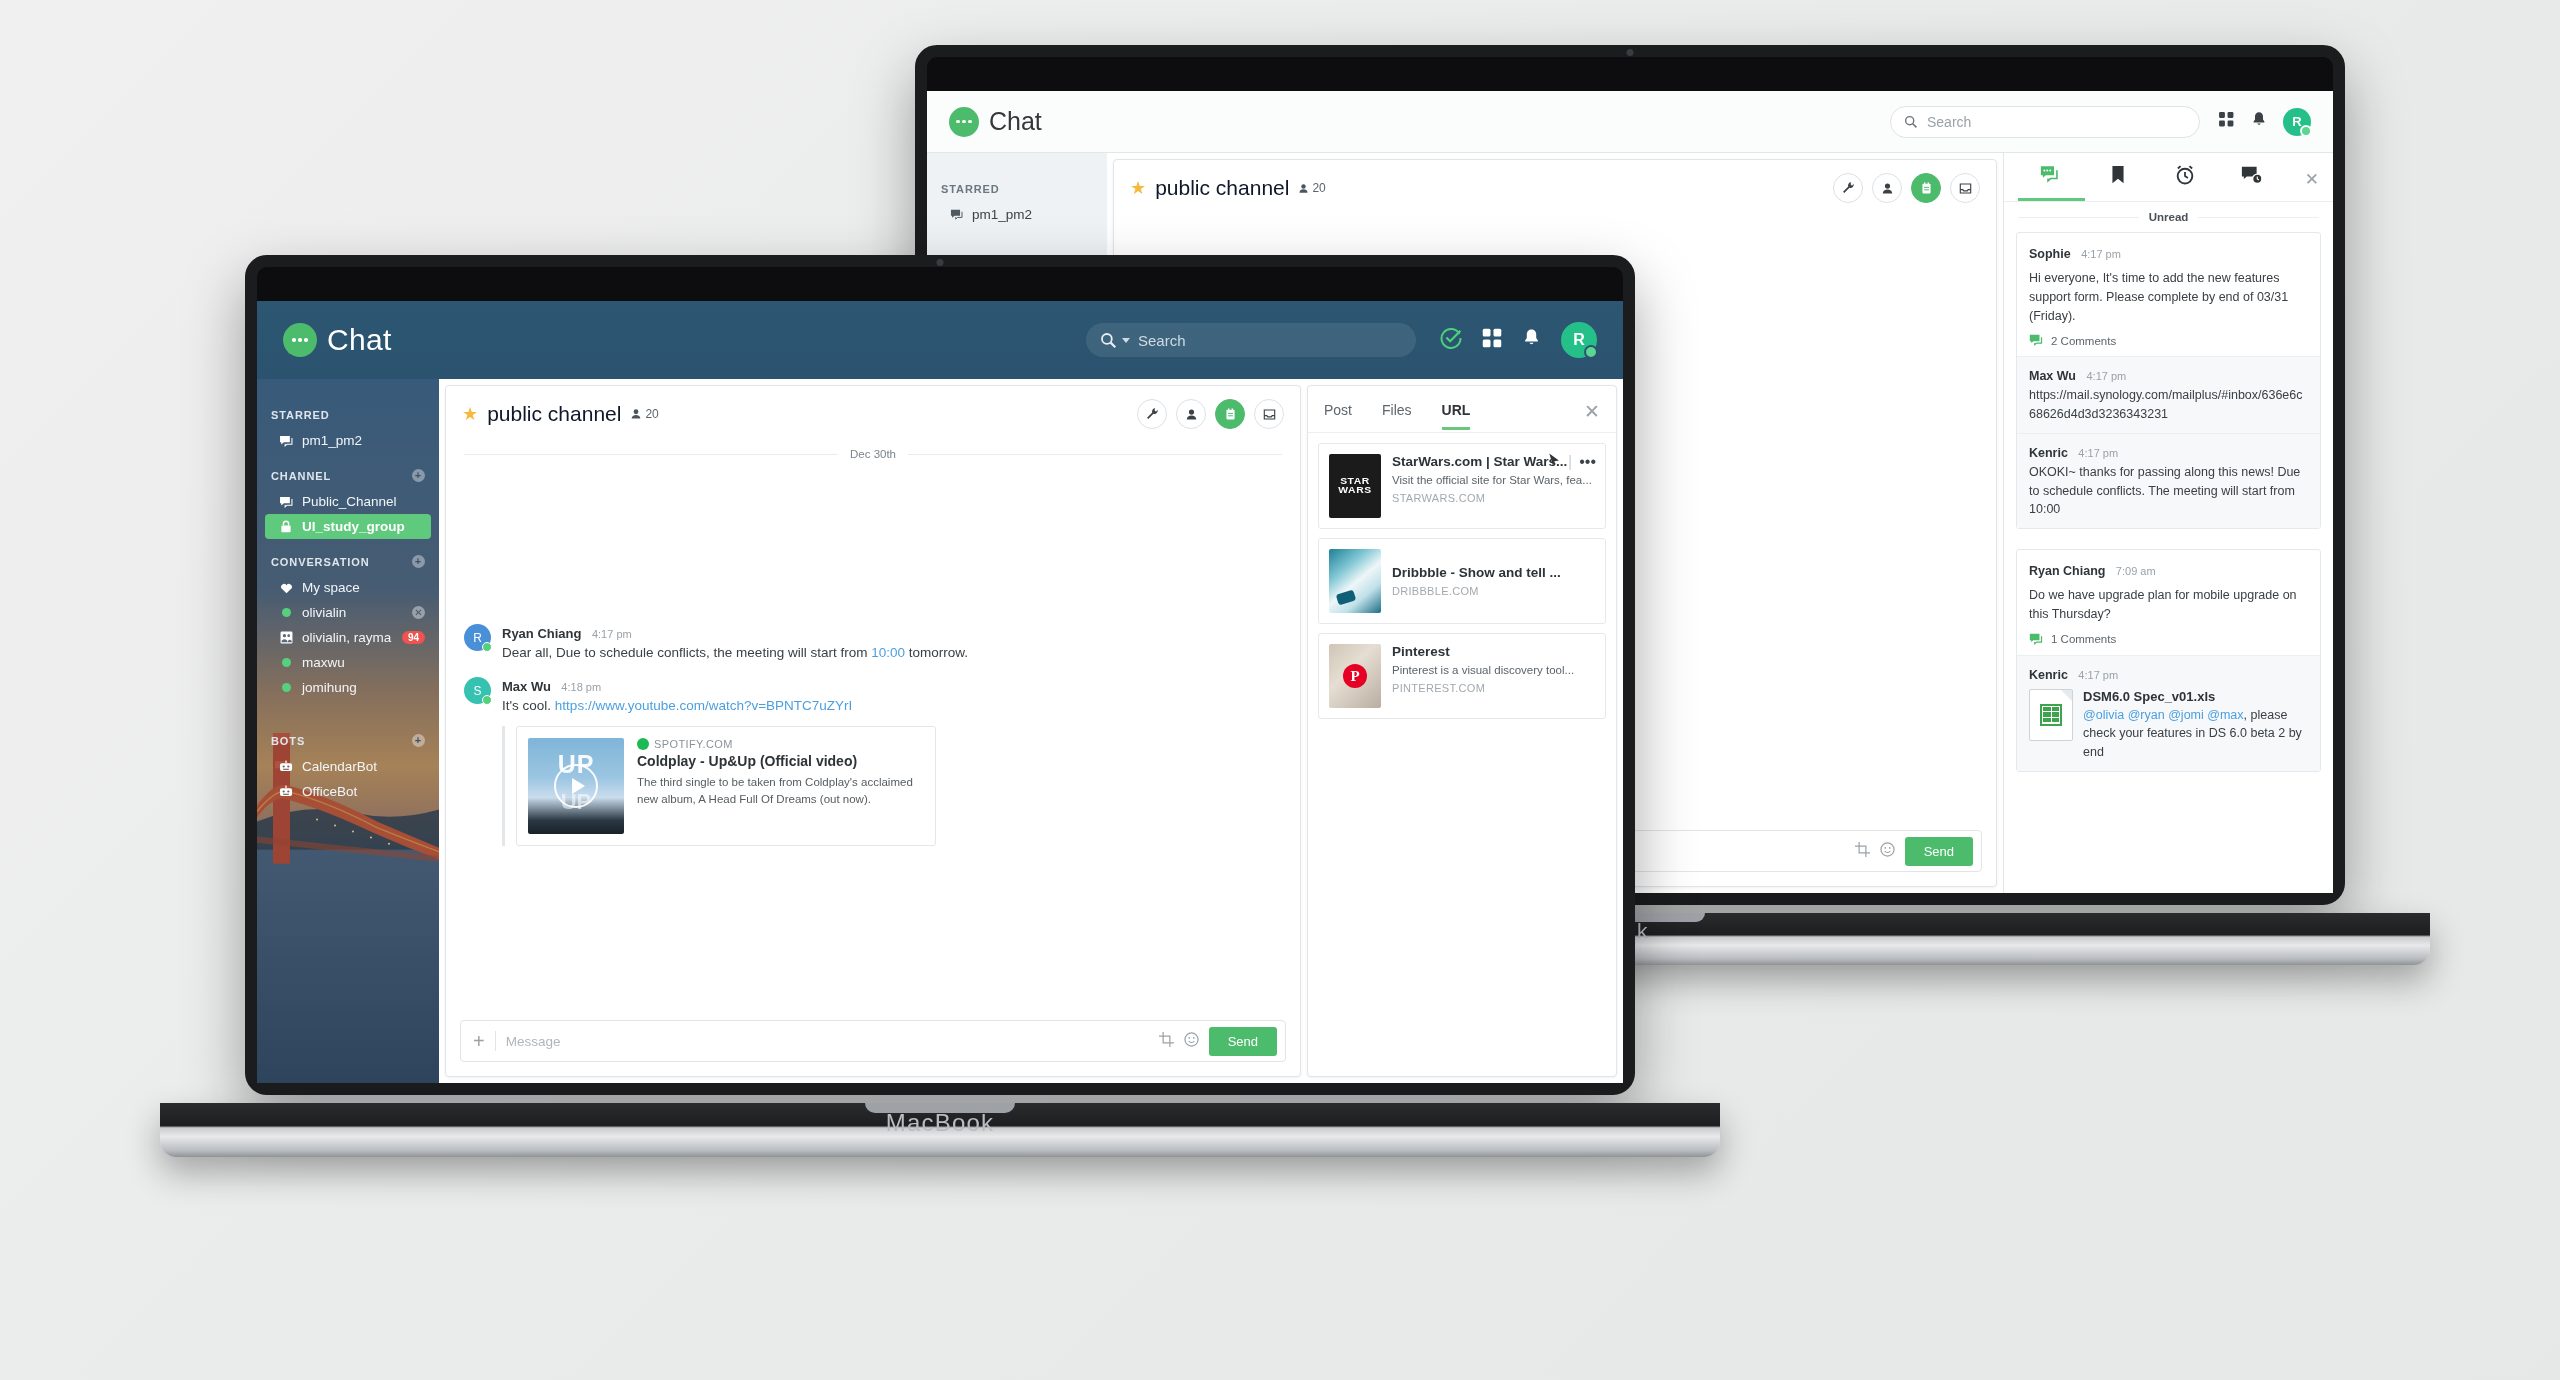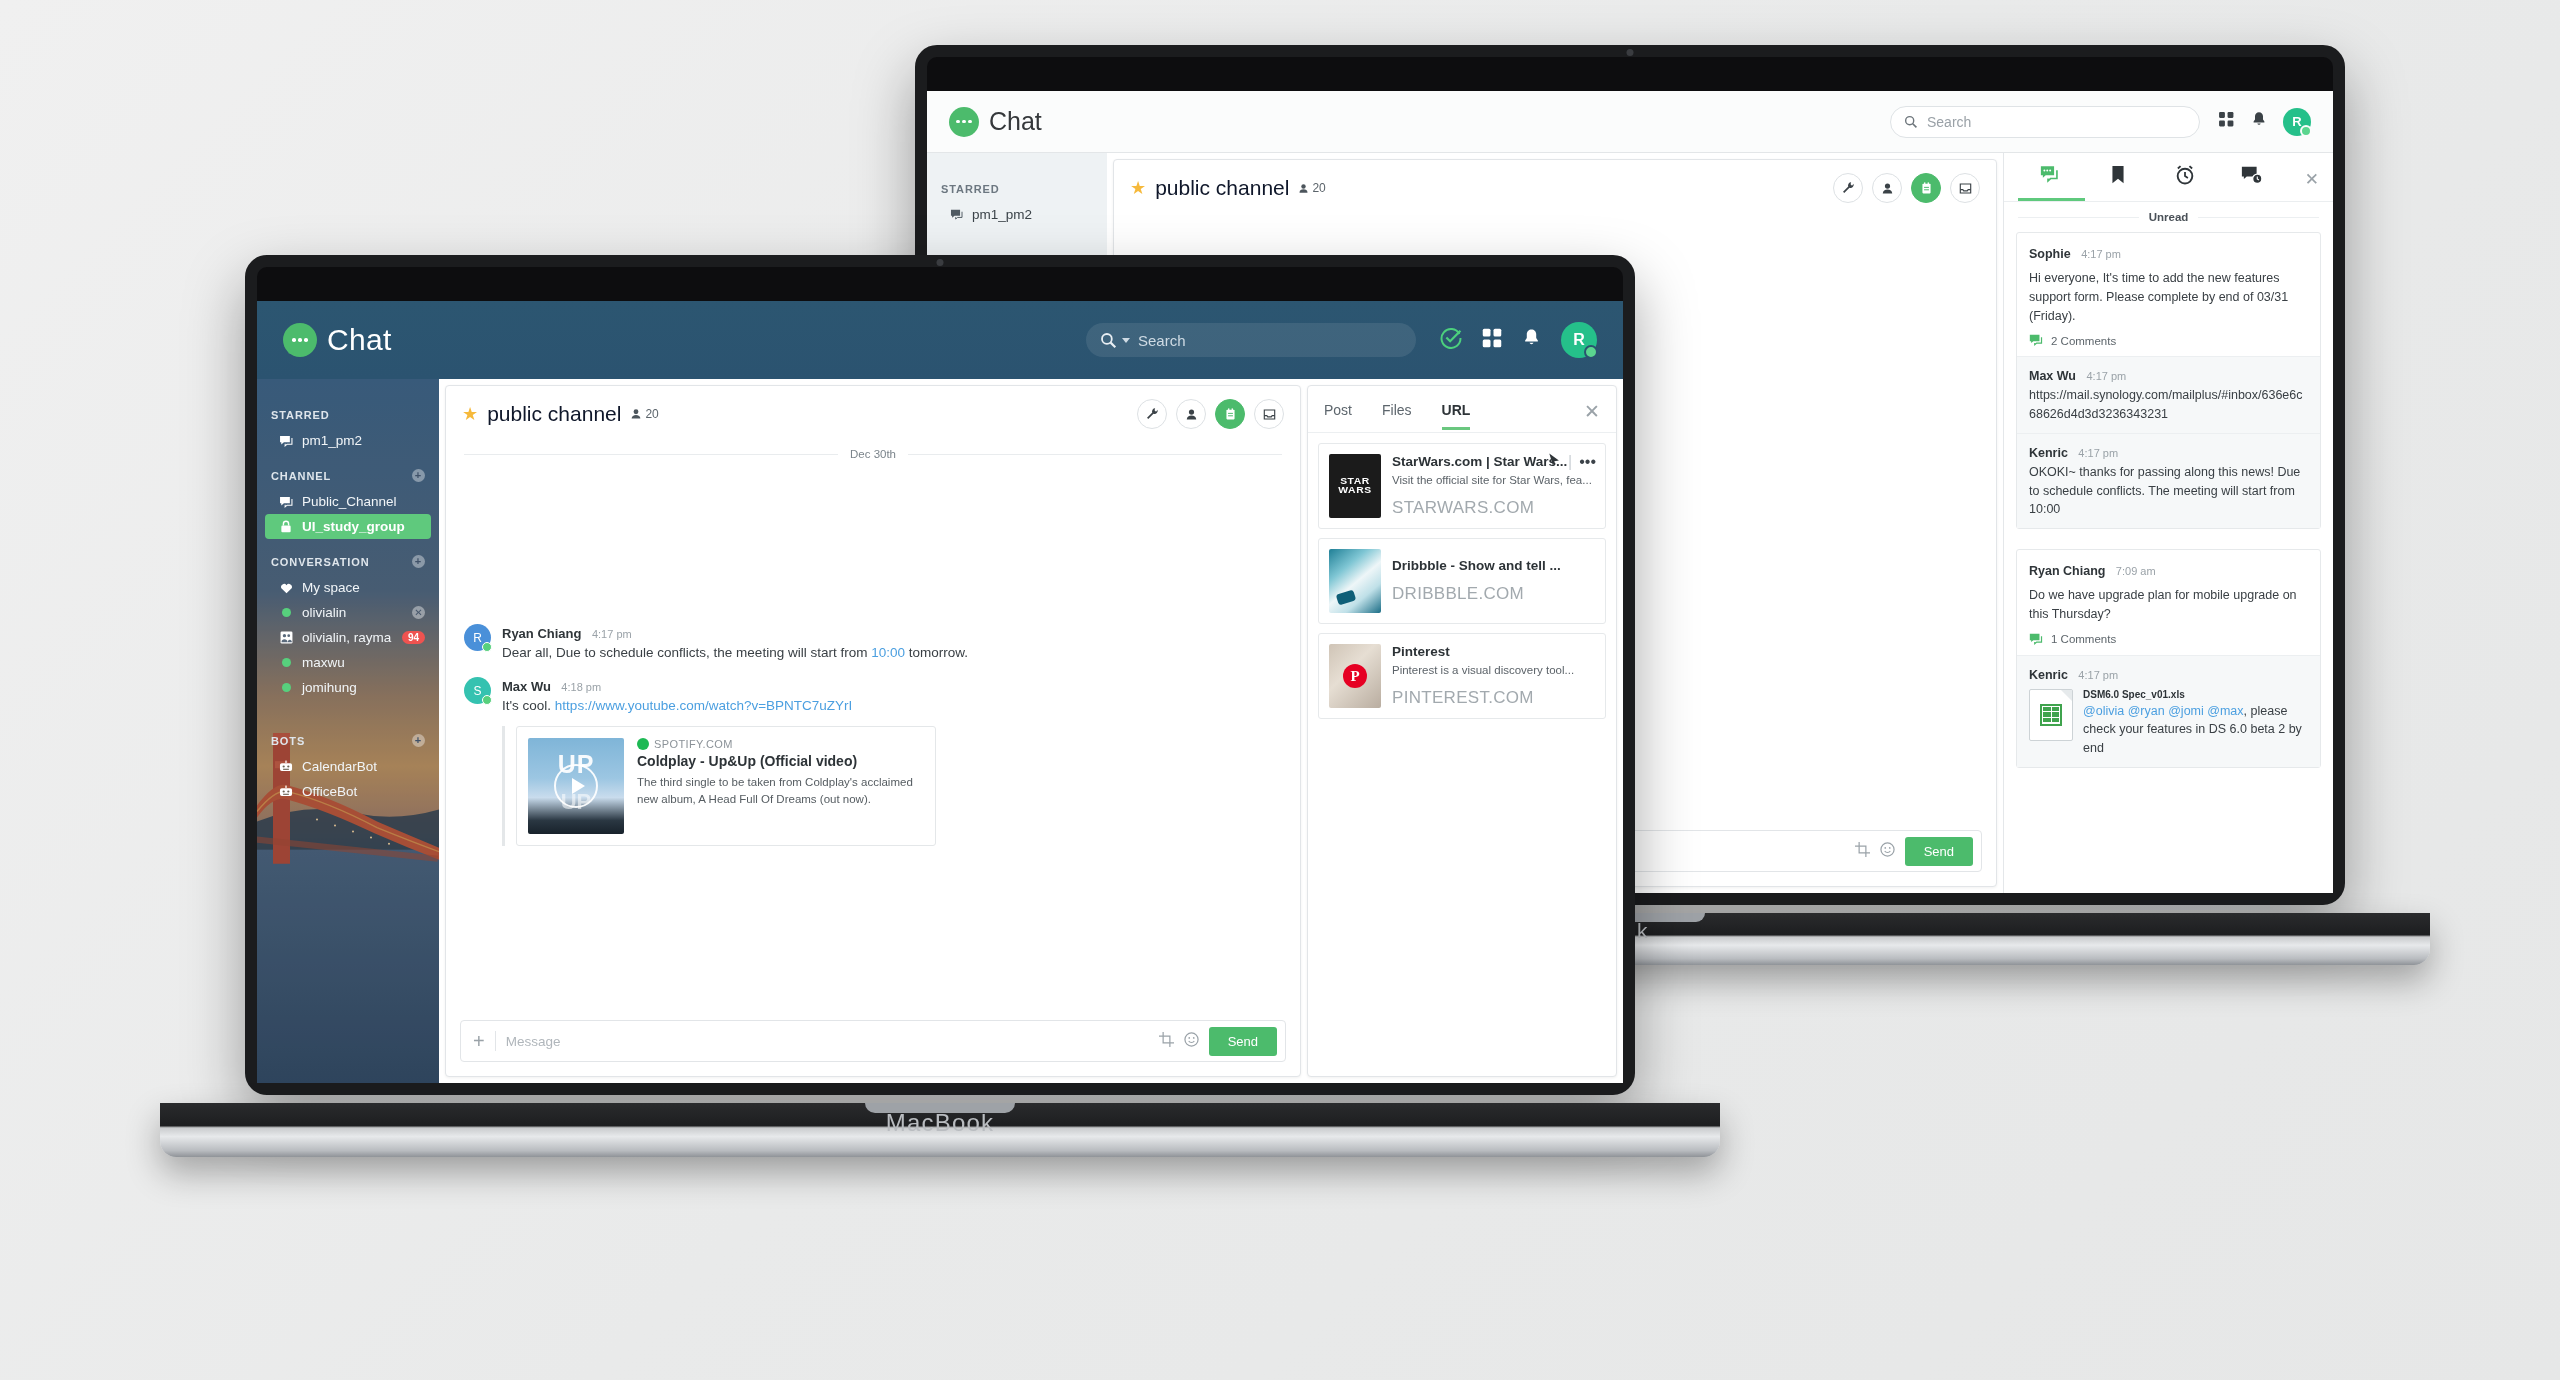--- a/index.html
+++ b/index.html
@@ -179,21 +179,21 @@
   .tn-dribbble{background:linear-gradient(140deg,#1f7f96 0%,#7fc6d4 30%,#eef6f8 52%,#bfe0e8 72%,#1b6d86 100%);}
   .tn-dribbble::after{content:"";position:absolute;left:8px;bottom:10px;width:18px;height:11px;
      border-radius:3px;background:#0f5f78;transform:rotate(-18deg);}
   .tn-pinterest{background:linear-gradient(135deg,#cfc4b6 0%,#e6ded3 40%,#b9ada0 100%);}
   .pin-logo{position:absolute;left:50%;top:50%;transform:translate(-50%,-50%);
      width:24px;height:24px;border-radius:50%;background:#e60023;color:#fff;font-size:15px;
      font-weight:700;display:flex;align-items:center;justify-content:center;font-family:"Liberation Serif",serif;}
   .url-meta{min-width:0;flex:1;}
   .url-title{font-size:13.5px;font-weight:700;color:#2d3337;line-height:1.2;}
   .url-desc{font-size:11.5px;color:#5c6369;margin-top:3px;line-height:1.35;}
-  .url-dom{font-size:17px;color:#a2a9ae;letter-spacing:.3px;margin-top:9px;}
+  .url-dom{font-size:11px;color:#a2a9ae;letter-spacing:.3px;margin-top:3px;}
   .url-tools{position:absolute;right:9px;top:9px;display:flex;align-items:center;gap:7px;color:#3c4349;}
 
   
   .thread-panel{width:330px;flex:0 0 330px;background:#fff;border-left:1px solid #e4e7ea;
      display:flex;flex-direction:column;}
   .tp-tabs{display:flex;align-items:center;gap:0;padding:12px 14px 0;border-bottom:1px solid #ebeef0;}
   .tp-tab{flex:1;text-align:center;padding-bottom:8px;border-bottom:3px solid transparent;color:#3b4247;font-size:17px;}
   .tp-tab.active{border-bottom-color:#5fc97d;color:#4cbb6c;}
   .tp-close{width:34px;text-align:right;color:#9aa2a8;font-size:17px;padding-bottom:8px;}
   .tp-sep{display:flex;align-items:center;gap:10px;color:#4a5158;font-size:11.5px;font-weight:700;
@@ -209,21 +209,21 @@
   .tp-reply{background:#f6f8f9;border-top:1px solid #eceff1;padding:9px 12px;}
   .tp-reply .tp-text{margin-top:2px;}
   .file-row{display:flex;gap:10px;margin-top:6px;}
   .xls{width:44px;height:52px;flex:0 0 44px;background:#fff;border:1px solid #cdd3d6;border-radius:2px;
      position:relative;display:flex;align-items:center;justify-content:center;}
   .xls::before{content:"";position:absolute;right:0;top:0;border-top:11px solid #e6eaec;
      border-left:11px solid transparent;}
   .xls-grid{width:22px;height:22px;border:2px solid #3fa34d;display:grid;
      grid-template-columns:1fr 1fr;grid-template-rows:1fr 1fr 1fr;gap:1px;padding:1px;}
   .xls-grid span{background:#3fa34d;display:block;}
-  .file-name{font-size:10px;font-weight:700;color:#2d3337;}
+  .file-name{font-size:13px;font-weight:700;color:#2d3337;}
   .mention{color:#4b9fe0;}
 
   .bridge-svg{position:absolute;inset:0;width:100%;height:100%;}
 </style>
 </head>
 <body>
 
 <div class="stage">
 
   <div class="laptop" id="laptop-back">

